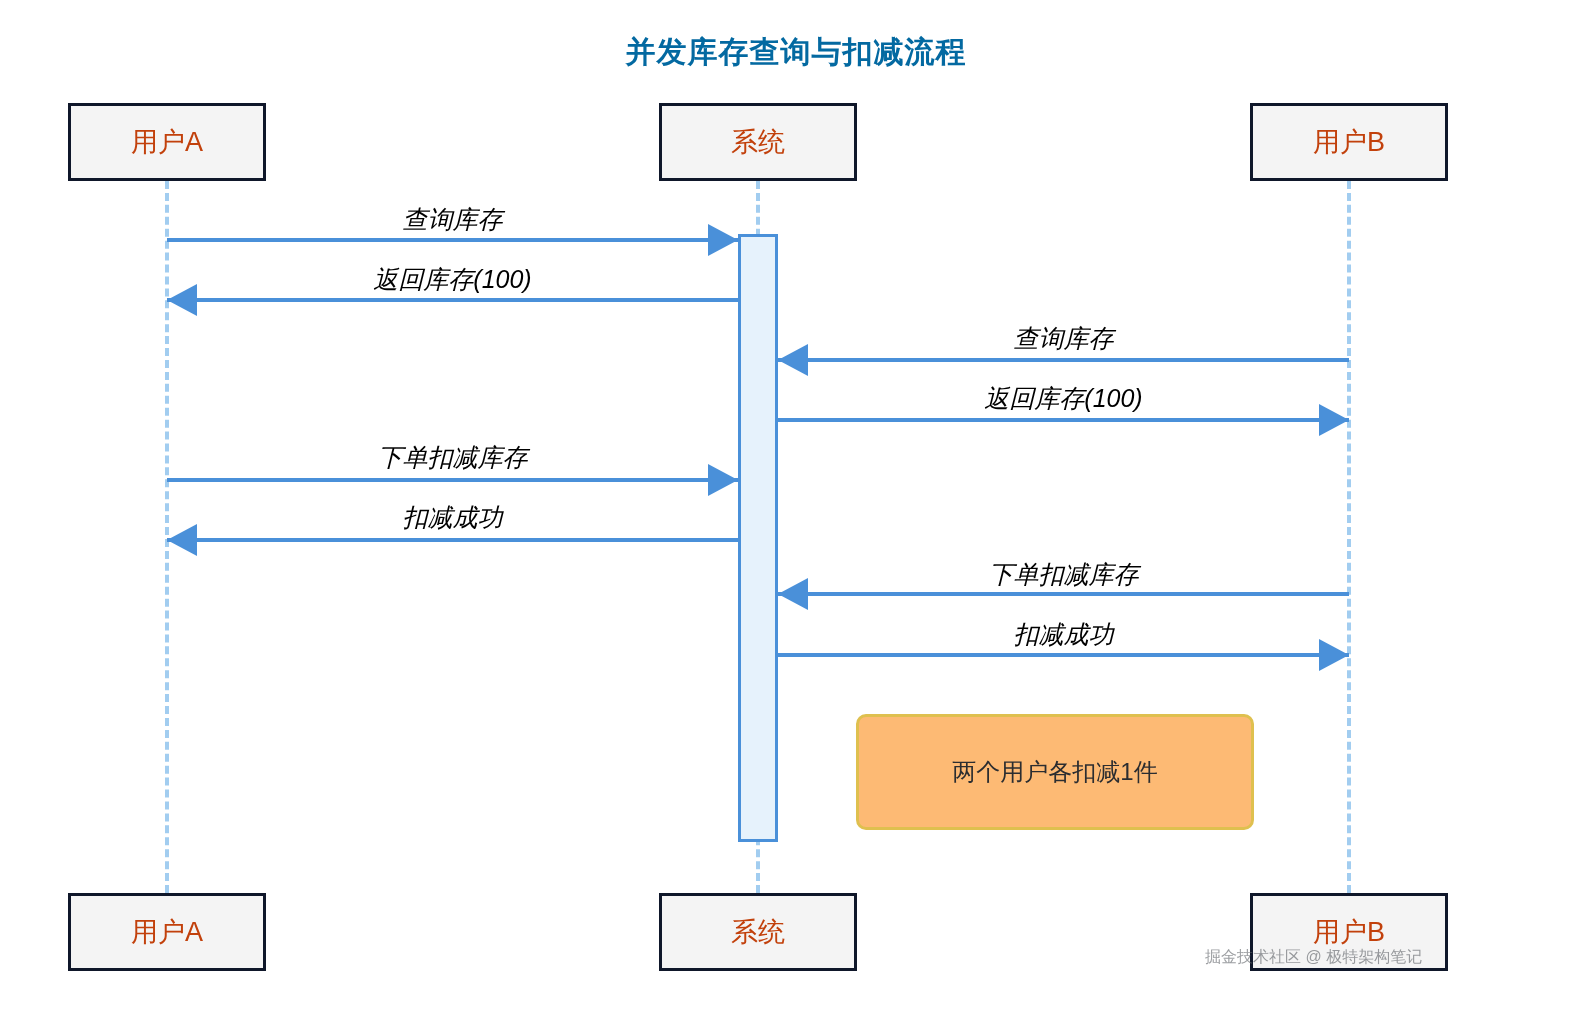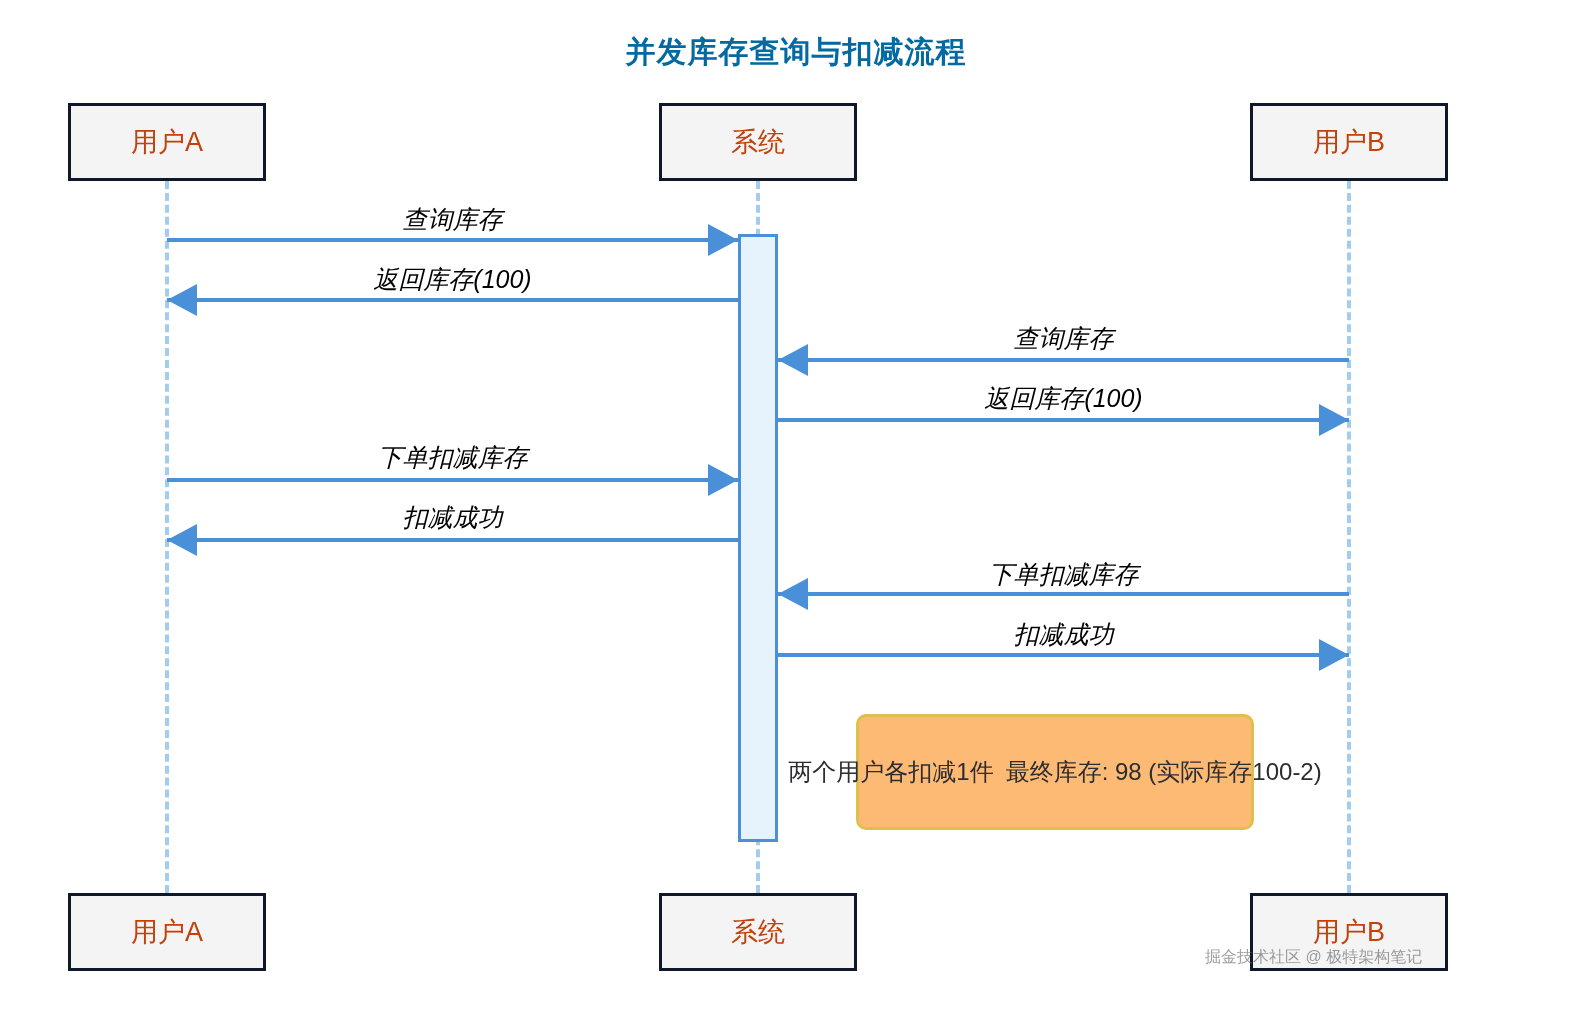--- a/index.html
+++ b/index.html
@@ -155,21 +155,20 @@
       <div class="msg-line" style="left: 778px; top: 592px; width: 571px;"></div>
       <div class="arrow-head left" style="top: 578px; left: 778px;"></div>
       <div class="msg-label" style="left: 778px; width: 571px; top: 558px;">下单扣减库存</div>
       <div class="msg-line" style="left: 778px; top: 653px; width: 571px;"></div>
       <div class="arrow-head right" style="top: 639px; left: 1319px;"></div>
       <div class="msg-label" style="left: 778px; width: 571px; top: 618px;">扣减成功</div>
     </div>
   <div id="note-layer">
       <div class="note" style="left: 856px; top: 714px; width: 398px; height: 116px;">
         <div class="note-line">两个用户各扣减1件</div>
-        <div class="note-line">最终库存: 98 (实际库存100-2)</div>
       </div>
     </div>
   <div id="participants-bottom">
       <div class="participant" style="left: 68px; top: 893px; width: 198px; height: 78px;">
         <span>用户A</span>
       </div>
       <div class="participant" style="left: 659px; top: 893px; width: 198px; height: 78px;">
         <span>系统</span>
       </div>
       <div class="participant" style="left: 1250px; top: 893px; width: 198px; height: 78px;">

